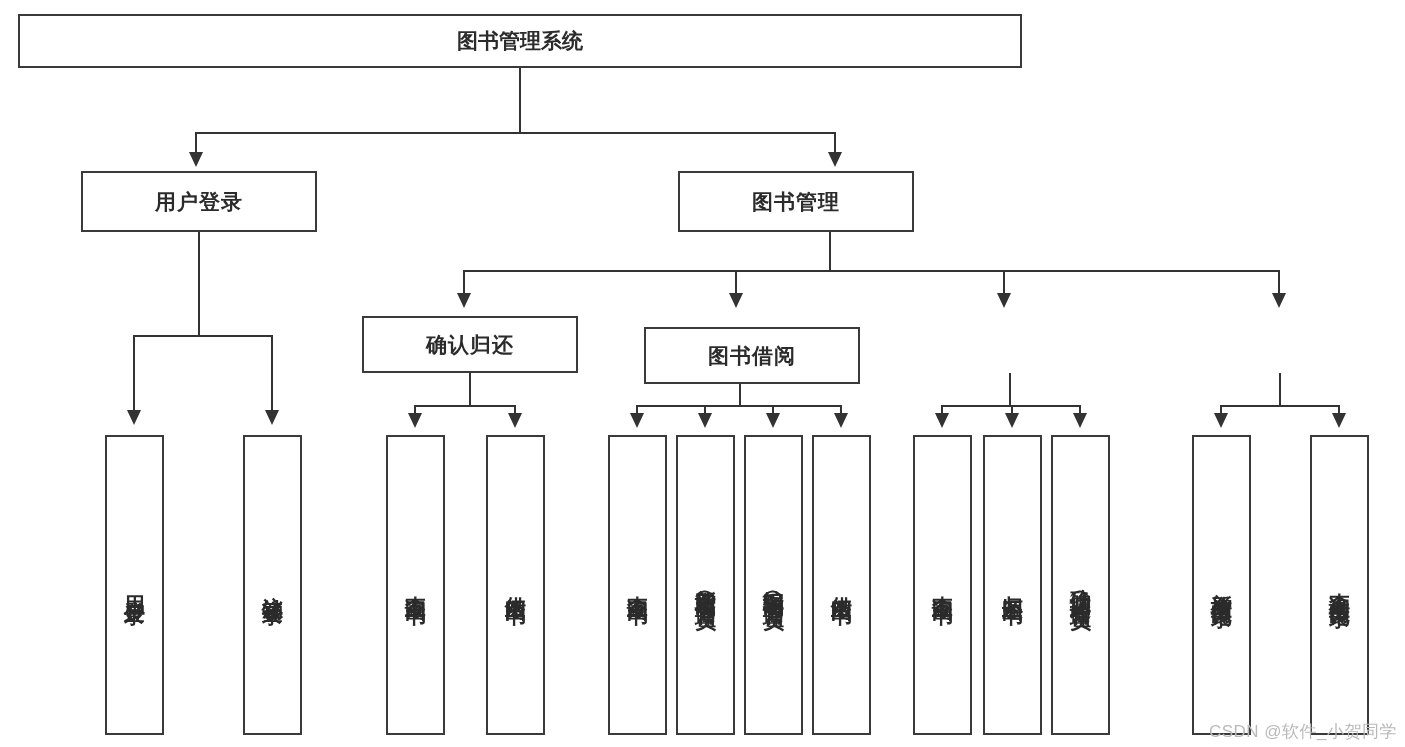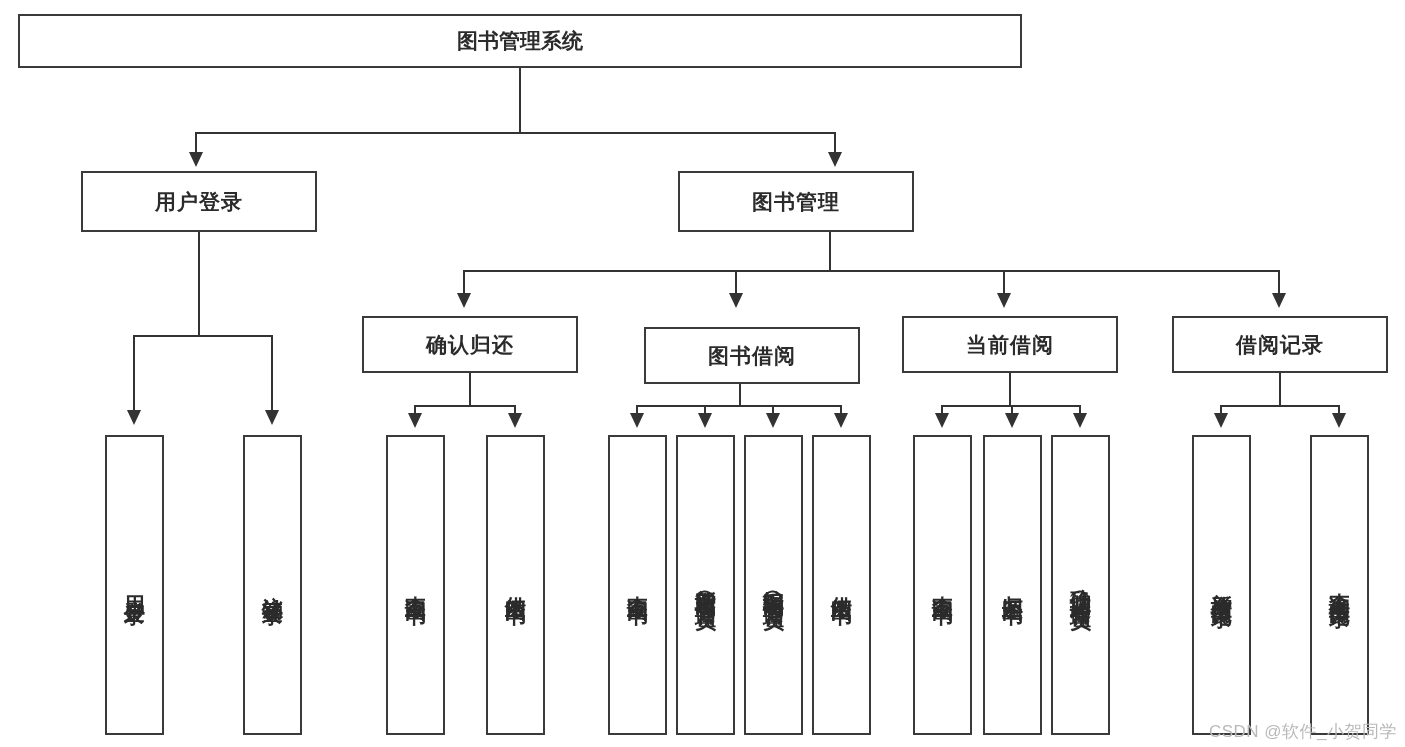--- a/index.html
+++ b/index.html
@@ -126,26 +126,20 @@
   <div class="node h" style="left:678px;top:171px;width:236px;height:61px;">
     <span>图书管理</span>
   </div>
 
   <div class="node h" style="left:362px;top:316px;width:216px;height:57px;">
     <span>确认归还</span>
   </div>
   <div class="node h" style="left:632px;top:327px;width:216px;height:57px;margin-left:12px;">
     <span>图书借阅</span>
   </div>
-  <div class="node h" style="left:902px;top:316px;width:216px;height:57px;">
-    <span>当前借阅</span>
-  </div>
-  <div class="node h" style="left:1172px;top:316px;width:216px;height:57px;">
-    <span>借阅记录</span>
-  </div>
 
   <div class="node leaf" style="left:105px;top:435px;width:59px;height:300px;">
     <span class="vtext">用户登录</span>
   </div>
   <div class="node leaf" style="left:243px;top:435px;width:59px;height:300px;">
     <span class="vtext">注销登录</span>
   </div>
 
   <div class="node leaf" style="left:386px;top:435px;width:59px;height:300px;">
     <span class="vtext">查询图书</span>

